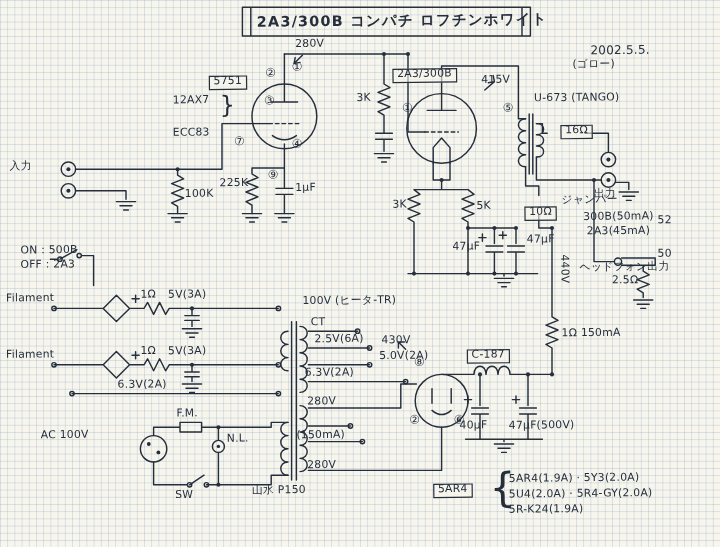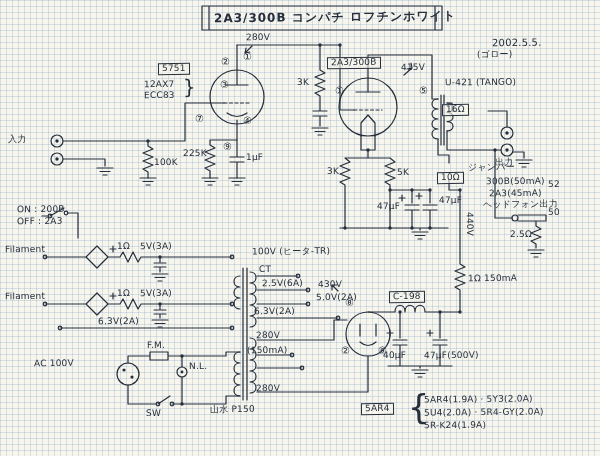--- a/index.html
+++ b/index.html
@@ -190,80 +190,80 @@
           <circle cx="430" cy="228" r="1.7" class="f"></circle>
       </g>
     </g>
   </svg>
 
   <span class="lbl title" style="left:214px;top:11px">2A3/300B コンパチ ロフチンホワイト</span>
   <span class="lbl fs10" style="left:492px;top:37px">2002.5.5.</span>
   <span class="lbl" style="left:477px;top:50px">(ゴロー)</span>
   <span class="lbl" style="left:246px;top:33px">280V</span>
 
-  <span class="lbl boxed" style="left:158px;top:63px">5751</span>
+  <span class="lbl boxed" style="left:174px;top:63px">5751</span>
   <span class="lbl" style="left:144px;top:80px">12AX7</span>
-  <span class="lbl" style="left:144px;top:91px">ECC83</span>
+  <span class="lbl" style="left:144px;top:107px">ECC83</span>
   <span class="lbl brace" style="left:183px;top:76px">}</span>
 
   <span class="lbl boxed" style="left:327px;top:57px">2A3/300B</span>
   <span class="lbl" style="left:401px;top:63px">415V</span>
-  <span class="lbl" style="left:445px;top:78px">U-421 (TANGO)</span>
-  <span class="lbl boxed" style="left:442px;top:104px">16Ω</span>
+  <span class="lbl" style="left:445px;top:78px">U-673 (TANGO)</span>
+  <span class="lbl boxed" style="left:467px;top:104px">16Ω</span>
   <span class="lbl" style="left:495px;top:158px">出力</span>
   <span class="lbl" style="left:8px;top:135px">入力</span>
 
   <span class="lbl" style="left:297px;top:78px">3K</span>
   <span class="lbl" style="left:327px;top:167px">3K</span>
   <span class="lbl" style="left:397px;top:168px">5K</span>
   <span class="lbl" style="left:377px;top:202px">47μF</span>
   <span class="lbl" style="left:439px;top:196px">47μF</span>
   <span class="lbl" style="left:154px;top:158px">100K</span>
   <span class="lbl" style="left:183px;top:149px">225K</span>
   <span class="lbl" style="left:246px;top:153px">1μF</span>
 
-  <span class="lbl" style="left:17px;top:205px">ON : 200B</span>
+  <span class="lbl" style="left:17px;top:205px">ON : 500B</span>
   <span class="lbl" style="left:17px;top:217px">OFF : 2A3</span>
   <span class="lbl" style="left:5px;top:245px">Filament</span>
   <span class="lbl" style="left:5px;top:292px">Filament</span>
   <span class="lbl" style="left:117px;top:242px">1Ω</span>
   <span class="lbl" style="left:140px;top:242px">5V(3A)</span>
   <span class="lbl" style="left:117px;top:289px">1Ω</span>
   <span class="lbl" style="left:140px;top:289px">5V(3A)</span>
   <span class="lbl" style="left:98px;top:317px">6.3V(2A)</span>
 
   <span class="lbl" style="left:252px;top:247px">100V (ヒータ-TR)</span>
   <span class="lbl" style="left:259px;top:265px">CT</span>
   <span class="lbl" style="left:262px;top:279px">2.5V(6A)</span>
   <span class="lbl" style="left:316px;top:293px">5.0V(2A)</span>
   <span class="lbl" style="left:318px;top:280px">430V</span>
   <span class="lbl" style="left:254px;top:307px">6.3V(2A)</span>
   <span class="lbl" style="left:256px;top:331px">280V</span>
-  <span class="lbl" style="left:247px;top:346px">(150mA)</span>
+  <span class="lbl" style="left:247px;top:359px">(150mA)</span>
   <span class="lbl" style="left:256px;top:384px">280V</span>
 
   <span class="lbl" style="left:34px;top:359px">AC 100V</span>
   <span class="lbl" style="left:147px;top:341px">F.M.</span>
   <span class="lbl" style="left:189px;top:362px">N.L.</span>
   <span class="lbl" style="left:146px;top:409px">SW</span>
   <span class="lbl" style="left:210px;top:405px">山水 P150</span>
 
   <span class="lbl boxed" style="left:361px;top:403px">5AR4</span>
   <span class="lbl bigbrace" style="left:408px;top:389px">{</span>
   <span class="lbl" style="left:424px;top:395px">5AR4(1.9A) · 5Y3(2.0A)</span>
   <span class="lbl" style="left:424px;top:408px">5U4(2.0A) · 5R4-GY(2.0A)</span>
   <span class="lbl" style="left:424px;top:421px">5R-K24(1.9A)</span>
 
-  <span class="lbl boxed" style="left:389px;top:291px">C-198</span>
+  <span class="lbl boxed" style="left:389px;top:291px">C-187</span>
   <span class="lbl" style="left:468px;top:274px">1Ω 150mA</span>
   <span class="lbl boxed" style="left:437px;top:172px">10Ω</span>
   <span class="lbl" style="left:468px;top:163px">ジャンパー</span>
   <span class="lbl" style="left:486px;top:177px">300B(50mA)</span>
   <span class="lbl" style="left:489px;top:189px">2A3(45mA)</span>
-  <span class="lbl" style="left:483px;top:200px">ヘッドフォン出力</span>
+  <span class="lbl" style="left:483px;top:219px">ヘッドフォン出力</span>
   <span class="lbl" style="left:548px;top:180px">52</span>
   <span class="lbl" style="left:548px;top:208px">50</span>
   <span class="lbl" style="left:510px;top:230px">2.5Ω</span>
   <span class="lbl vert" style="left:464px;top:212px">440V</span>
   <span class="lbl" style="left:383px;top:351px">40μF</span>
   <span class="lbl" style="left:424px;top:351px">47μF(500V)</span>
 
   <span class="lbl pin" style="left:243px;top:51px">①</span>
   <span class="lbl pin" style="left:221px;top:56px">②</span>
   <span class="lbl pin" style="left:220px;top:79px">③</span>

